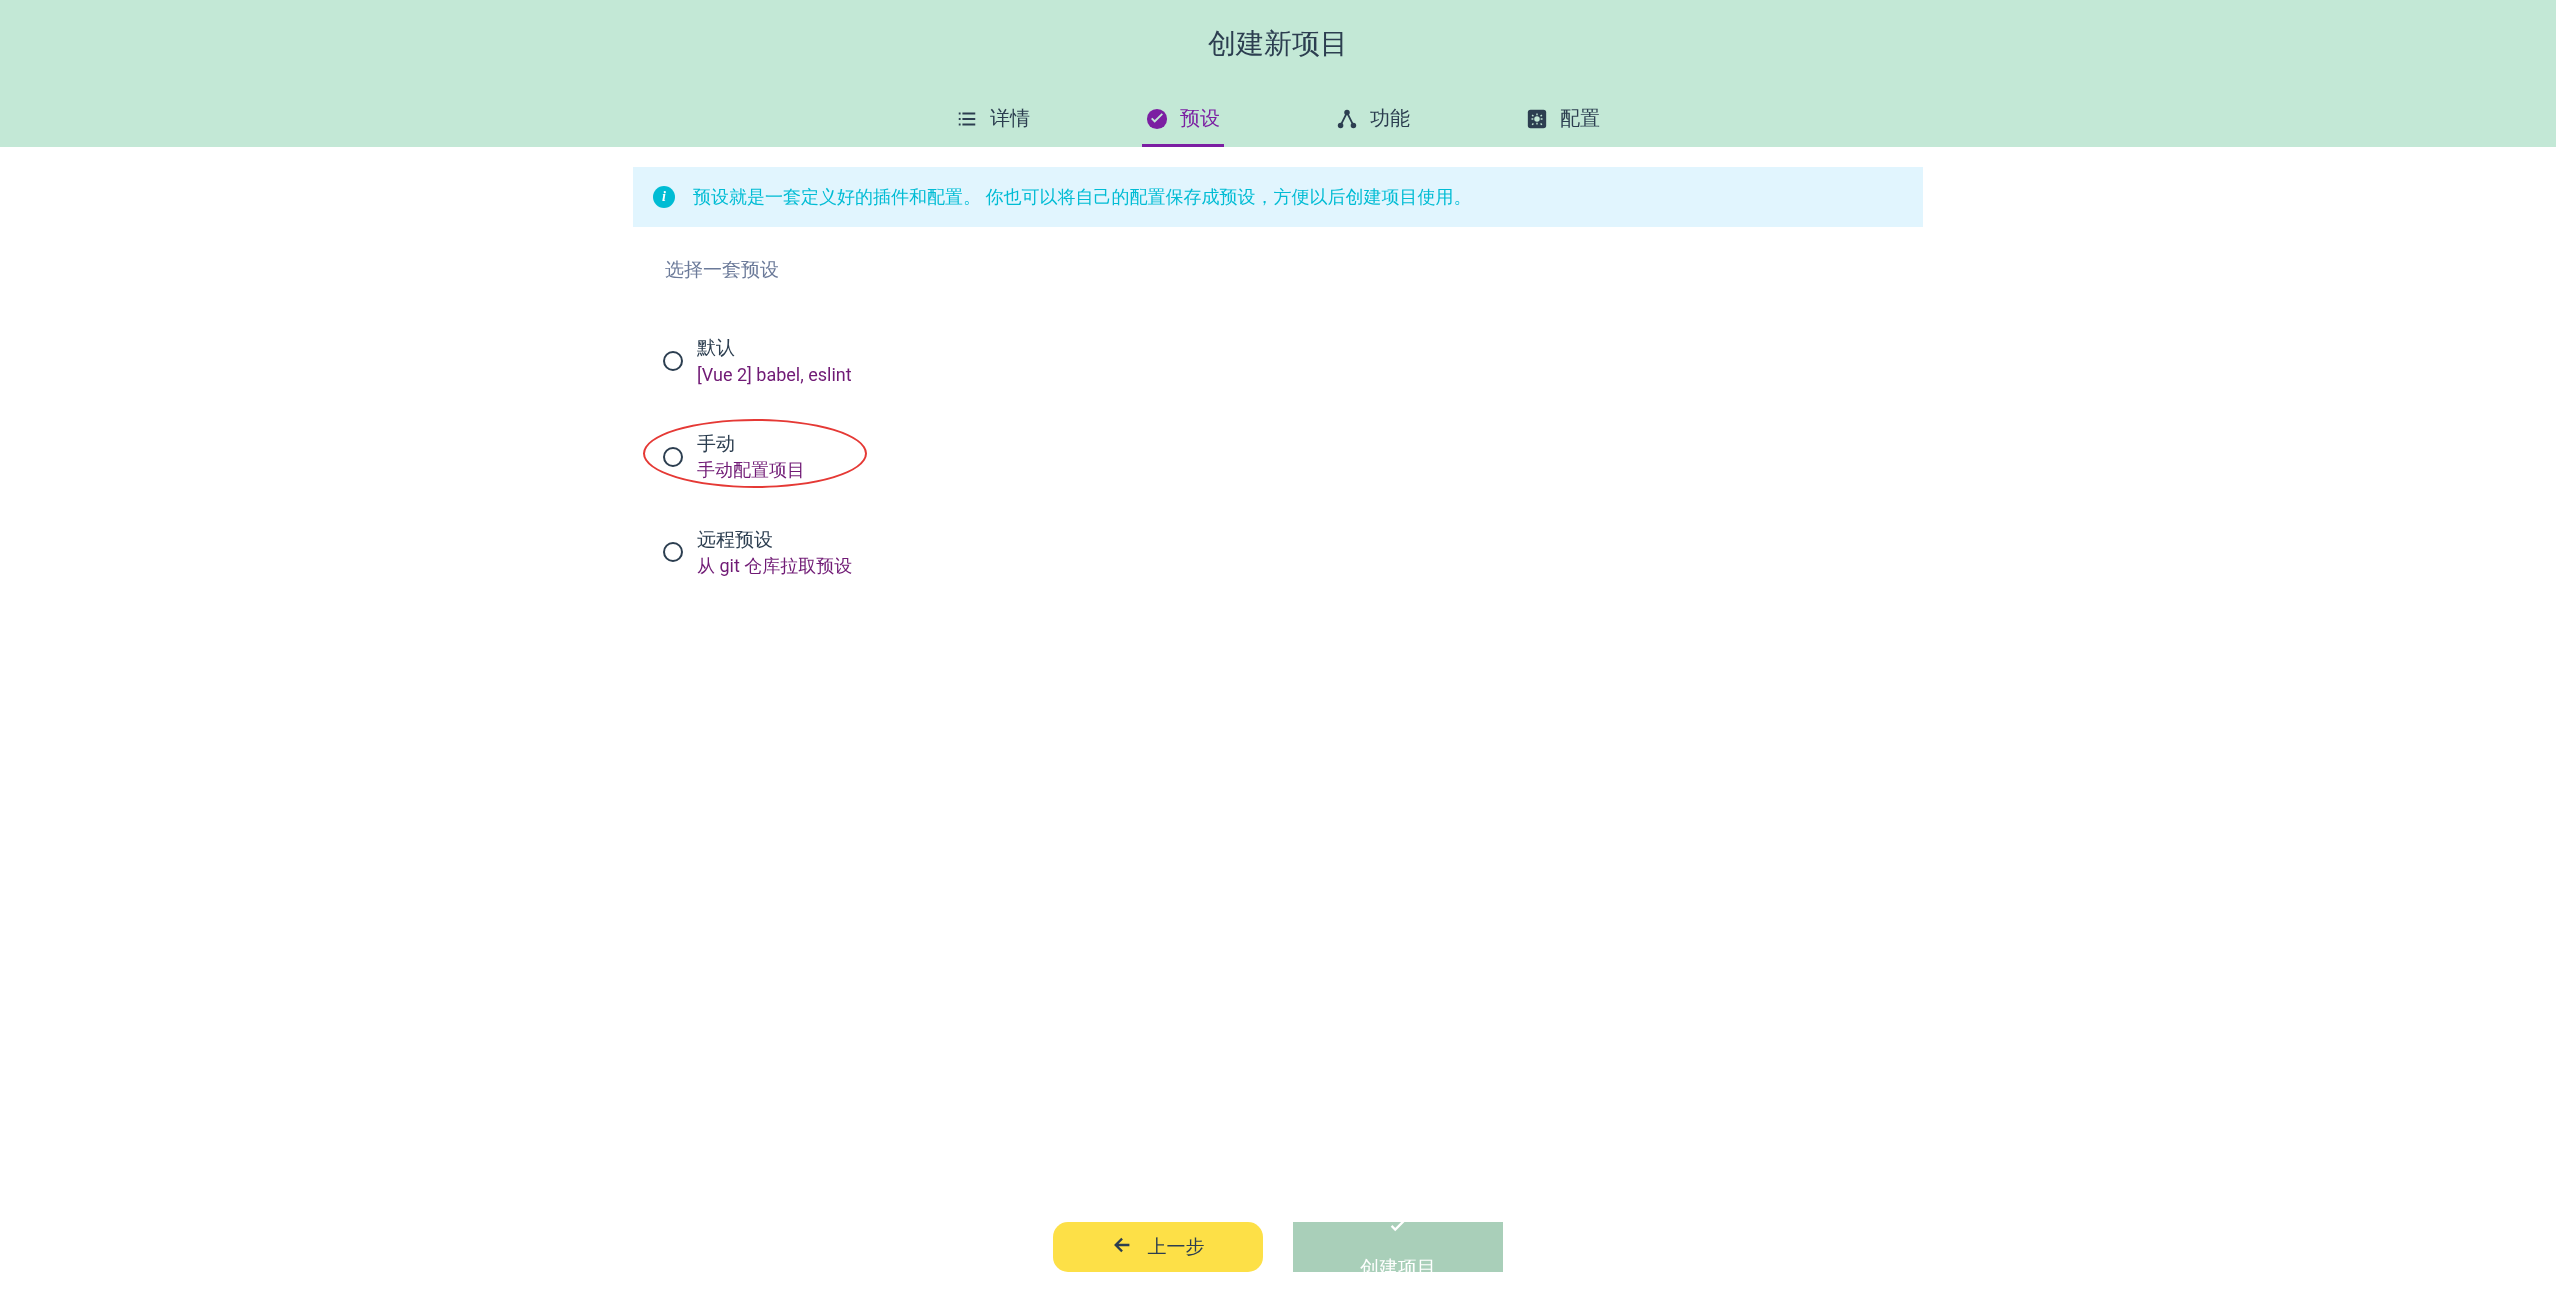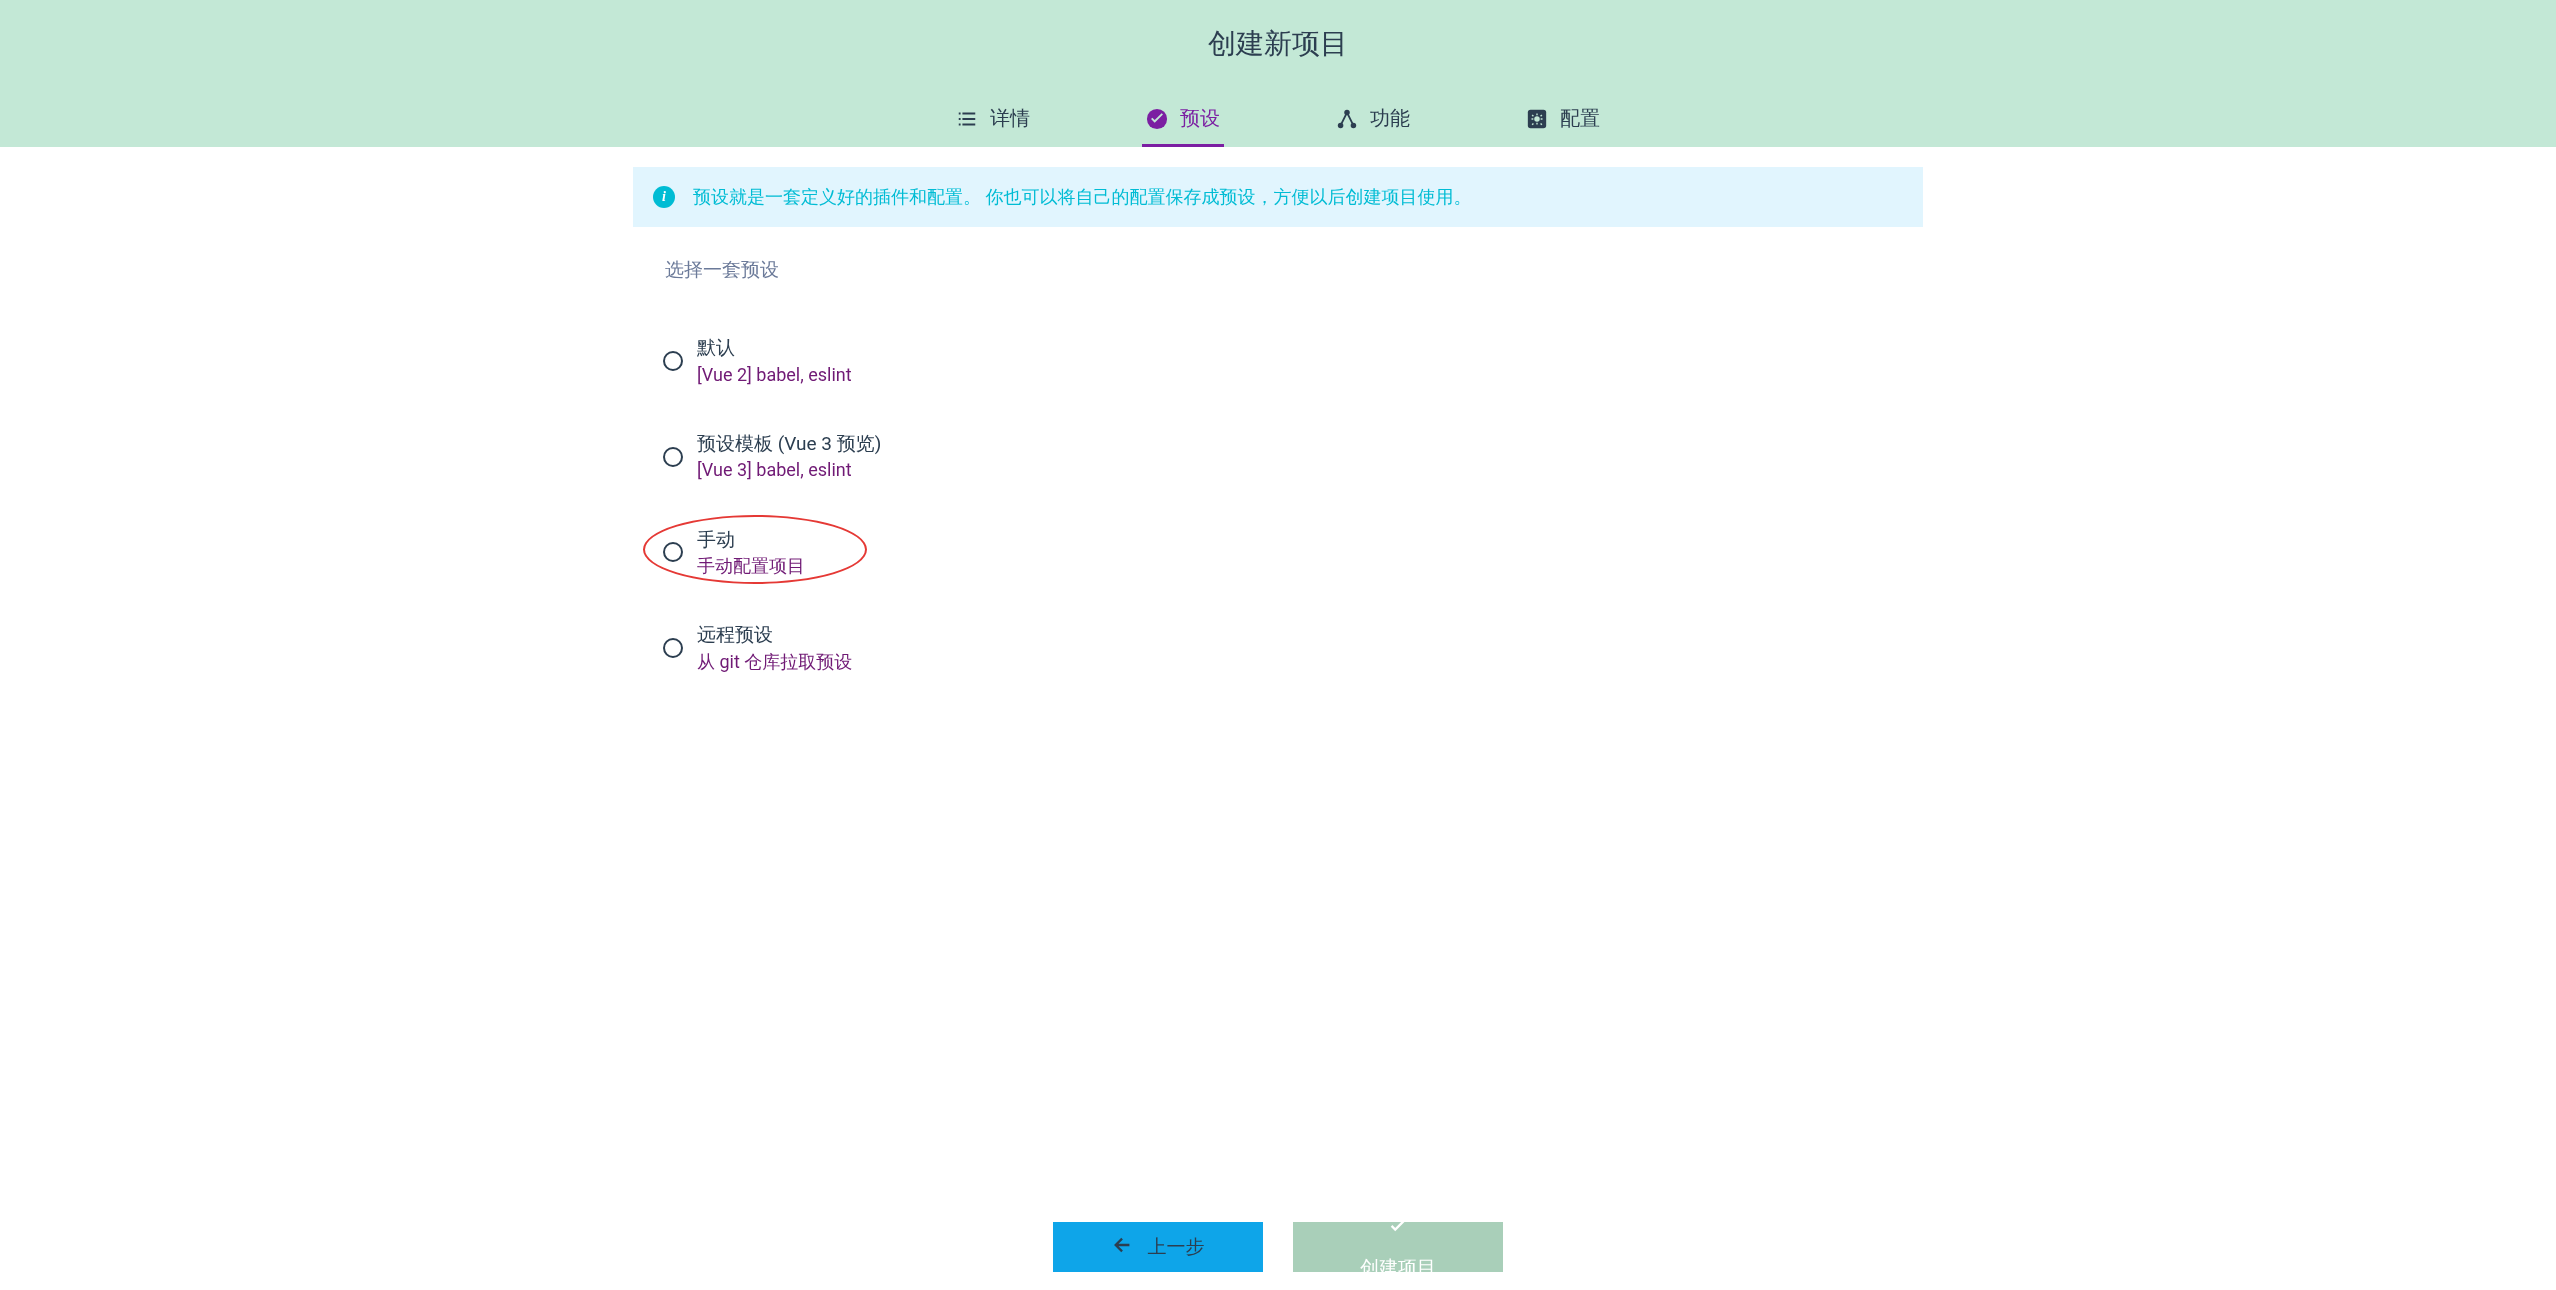--- a/index.html
+++ b/index.html
@@ -140,22 +140,23 @@
       align-items: center;
       justify-content: center;
       gap: 14px;
       min-width: 210px;
       height: 50px;
       font-size: 19px;
       border: none;
       cursor: pointer;
     }
     .btn-back {
-      background: #0ea5e9;
-      color: #2c3e50;
+      background: #fde047;
+      color: #2c3e50;
+      border-radius: 15px;
     }
     .btn-create {
       background: #a9cfb9;
       color: #fff;
       flex-direction: column;
     }
   </style>
 </head>
 <body>
 
@@ -210,27 +211,20 @@
   </div>
 
   <div class="section-label">选择一套预设</div>
 
   <div class="presets">
     <div class="preset-item">
       <span class="radio"></span>
       <div class="preset-text">
         <div class="preset-title">默认</div>
         <div class="preset-subtitle">[Vue 2] babel, eslint</div>
-      </div>
-    </div>
-    <div class="preset-item">
-      <span class="radio"></span>
-      <div class="preset-text">
-        <div class="preset-title">预设模板 (Vue 3 预览)</div>
-        <div class="preset-subtitle">[Vue 3] babel, eslint</div>
       </div>
     </div>
     <div class="preset-item circled">
       <span class="radio"></span>
       <div class="preset-text">
         <div class="preset-title">手动</div>
         <div class="preset-subtitle">手动配置项目</div>
       </div>
     </div>
     <div class="preset-item">

